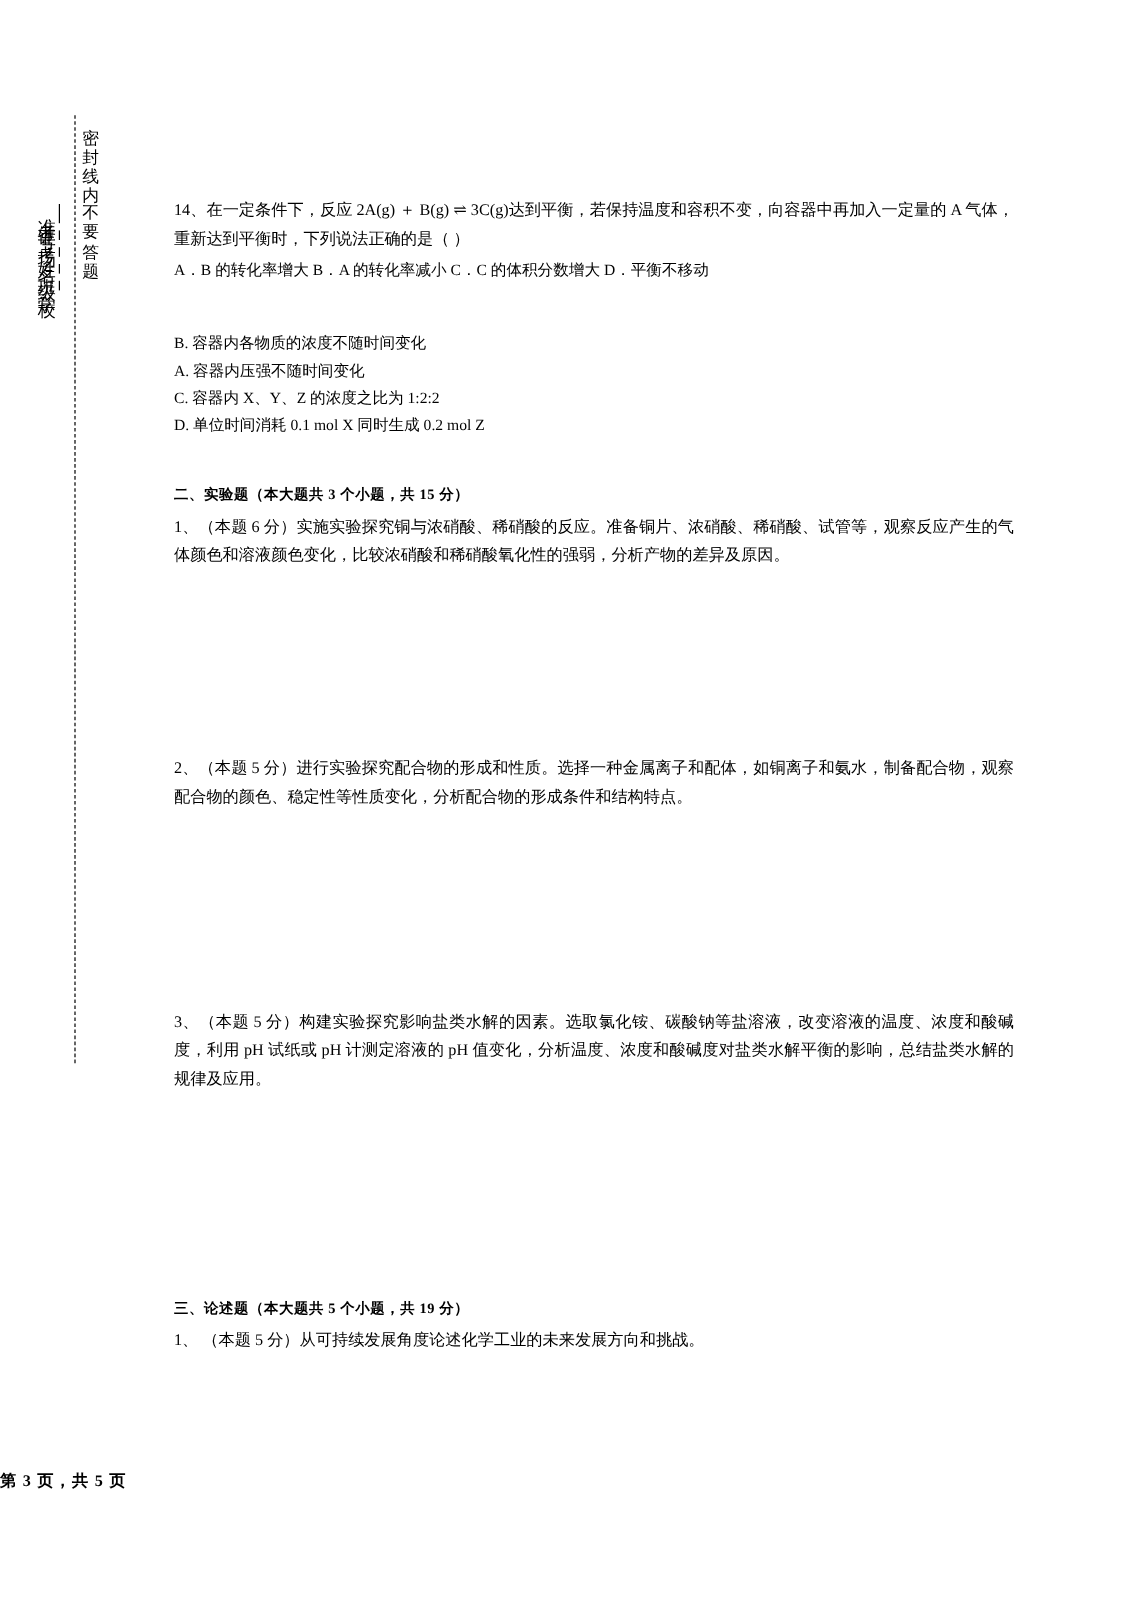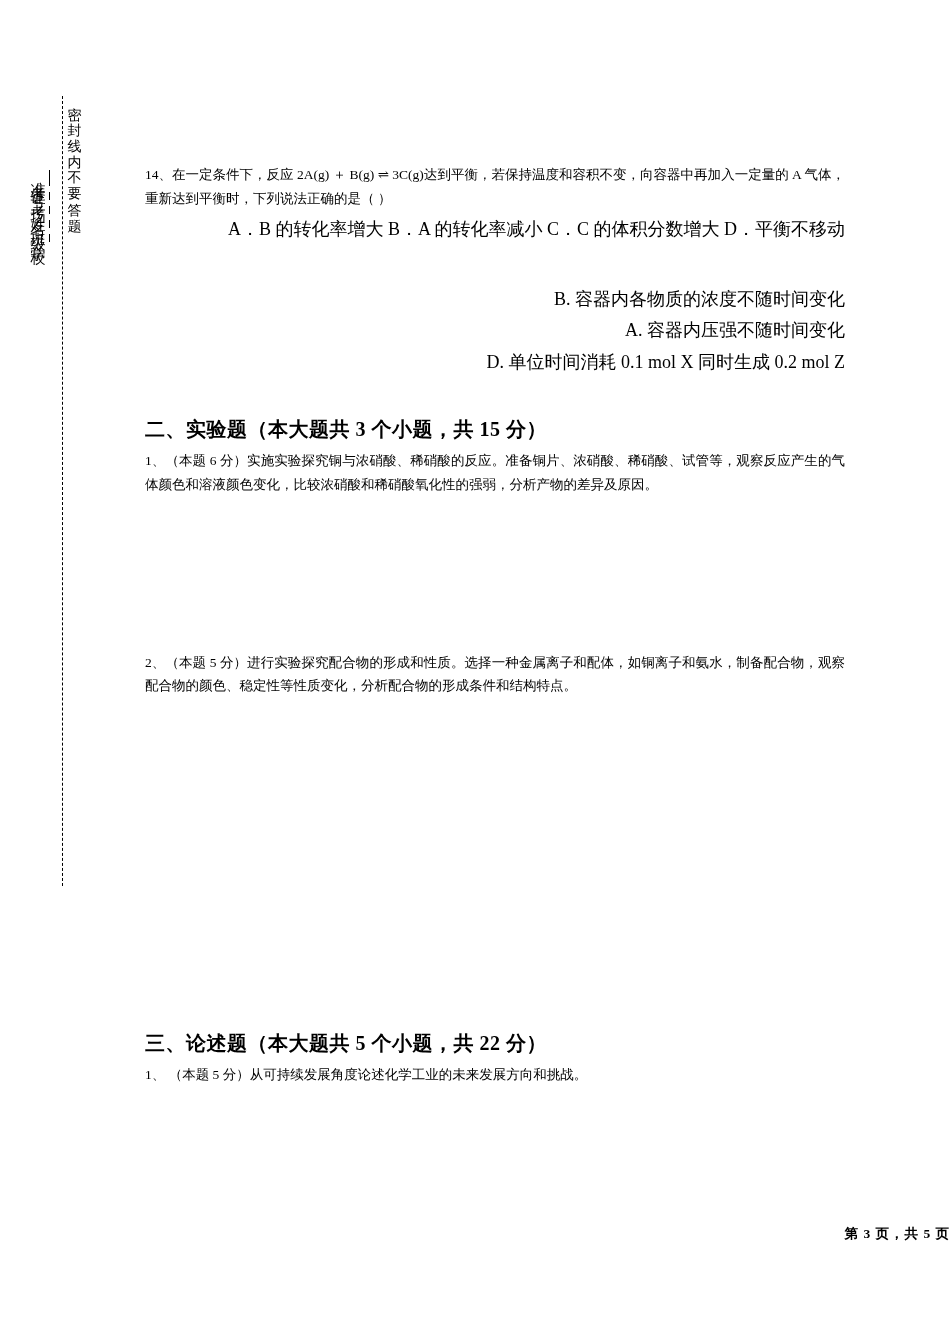--- a/index.html
+++ b/index.html
@@ -74,40 +74,39 @@
   .q {
     font-size: 13.5px;
     line-height: 1.75;
     text-align: justify;
     margin: 0 0 4px 0;
   }
   .q-block {
     margin-bottom: 18px;
   }
   .opts {
-    font-size: 18px;
+    font-size: 13px;
     line-height: 1.75;
     margin: 0;
-    text-align: right;
   }
   .section-title {
-    font-size: 20px;
+    font-size: 12px;
     font-weight: bold;
     margin: 0 0 6px 0;
     letter-spacing: 0.5px;
   }
   .answer-space-sm { height: 150px; }
   .answer-space-md { height: 160px; }
   .answer-space-lg { height: 168px; }
   .footer {
     position: absolute;
     left: 0;
     top: 1225px;
     width: 950px;
-    text-align: right;
+    text-align: left;
     font-size: 13.5px;
     font-weight: bold;
     letter-spacing: 1px;
   }
   .spacer-top { height: 138px; }
   .gap-20 { height: 20px; }
 </style>
 </head>
 <body>
 
@@ -132,33 +131,35 @@
     <div class="q-block">
       <p class="q">14、在一定条件下，反应 2A(g) ＋ B(g) ⇌ 3C(g)达到平衡，若保持温度和容积不变，向容器中再加入一定量的 A 气体，重新达到平衡时，下列说法正确的是（ ）</p>
       <p class="opts">A．B 的转化率增大 B．A 的转化率减小 C．C 的体积分数增大 D．平衡不移动</p>
     </div>
 
     <div class="gap-20"></div>
 
     <div class="q-block">
       <p class="opts">B. 容器内各物质的浓度不随时间变化</p>
       <p class="opts">A. 容器内压强不随时间变化</p>
+      <p class="opts">C. 容器内 X、Y、Z 的浓度之比为 1:2:2</p>
       <p class="opts">D. 单位时间消耗 0.1 mol X 同时生成 0.2 mol Z</p>
     </div>
 
     <div class="gap-20"></div>
 
     <h2 class="section-title">二、实验题（本大题共 3 个小题，共 15 分）</h2>
 
     <p class="q">1、（本题 6 分）实施实验探究铜与浓硝酸、稀硝酸的反应。准备铜片、浓硝酸、稀硝酸、试管等，观察反应产生的气体颜色和溶液颜色变化，比较浓硝酸和稀硝酸氧化性的强弱，分析产物的差异及原因。</p>
     <div class="answer-space-sm"></div>
 
     <p class="q">2、（本题 5 分）进行实验探究配合物的形成和性质。选择一种金属离子和配体，如铜离子和氨水，制备配合物，观察配合物的颜色、稳定性等性质变化，分析配合物的形成条件和结构特点。</p>
     <div class="answer-space-md"></div>
 
+    <p class="q">3、（本题 5 分）构建实验探究影响盐类水解的因素。选取氯化铵、碳酸钠等盐溶液，改变溶液的温度、浓度和酸碱度，利用 pH 试纸或 pH 计测定溶液的 pH 值变化，分析温度、浓度和酸碱度对盐类水解平衡的影响，总结盐类水解的规律及应用。</p>
     <div class="answer-space-lg"></div>
 
-    <h2 class="section-title">三、论述题（本大题共 5 个小题，共 22 分）</h2>
+    <h2 class="section-title">三、论述题（本大题共 5 个小题，共 19 分）</h2>
     <p class="q">1、 （本题 5 分）从可持续发展角度论述化学工业的未来发展方向和挑战。</p>
   </div>
 
   <div class="footer">第 3 页，共 5 页</div>
 </div>
 
 </body></html>

